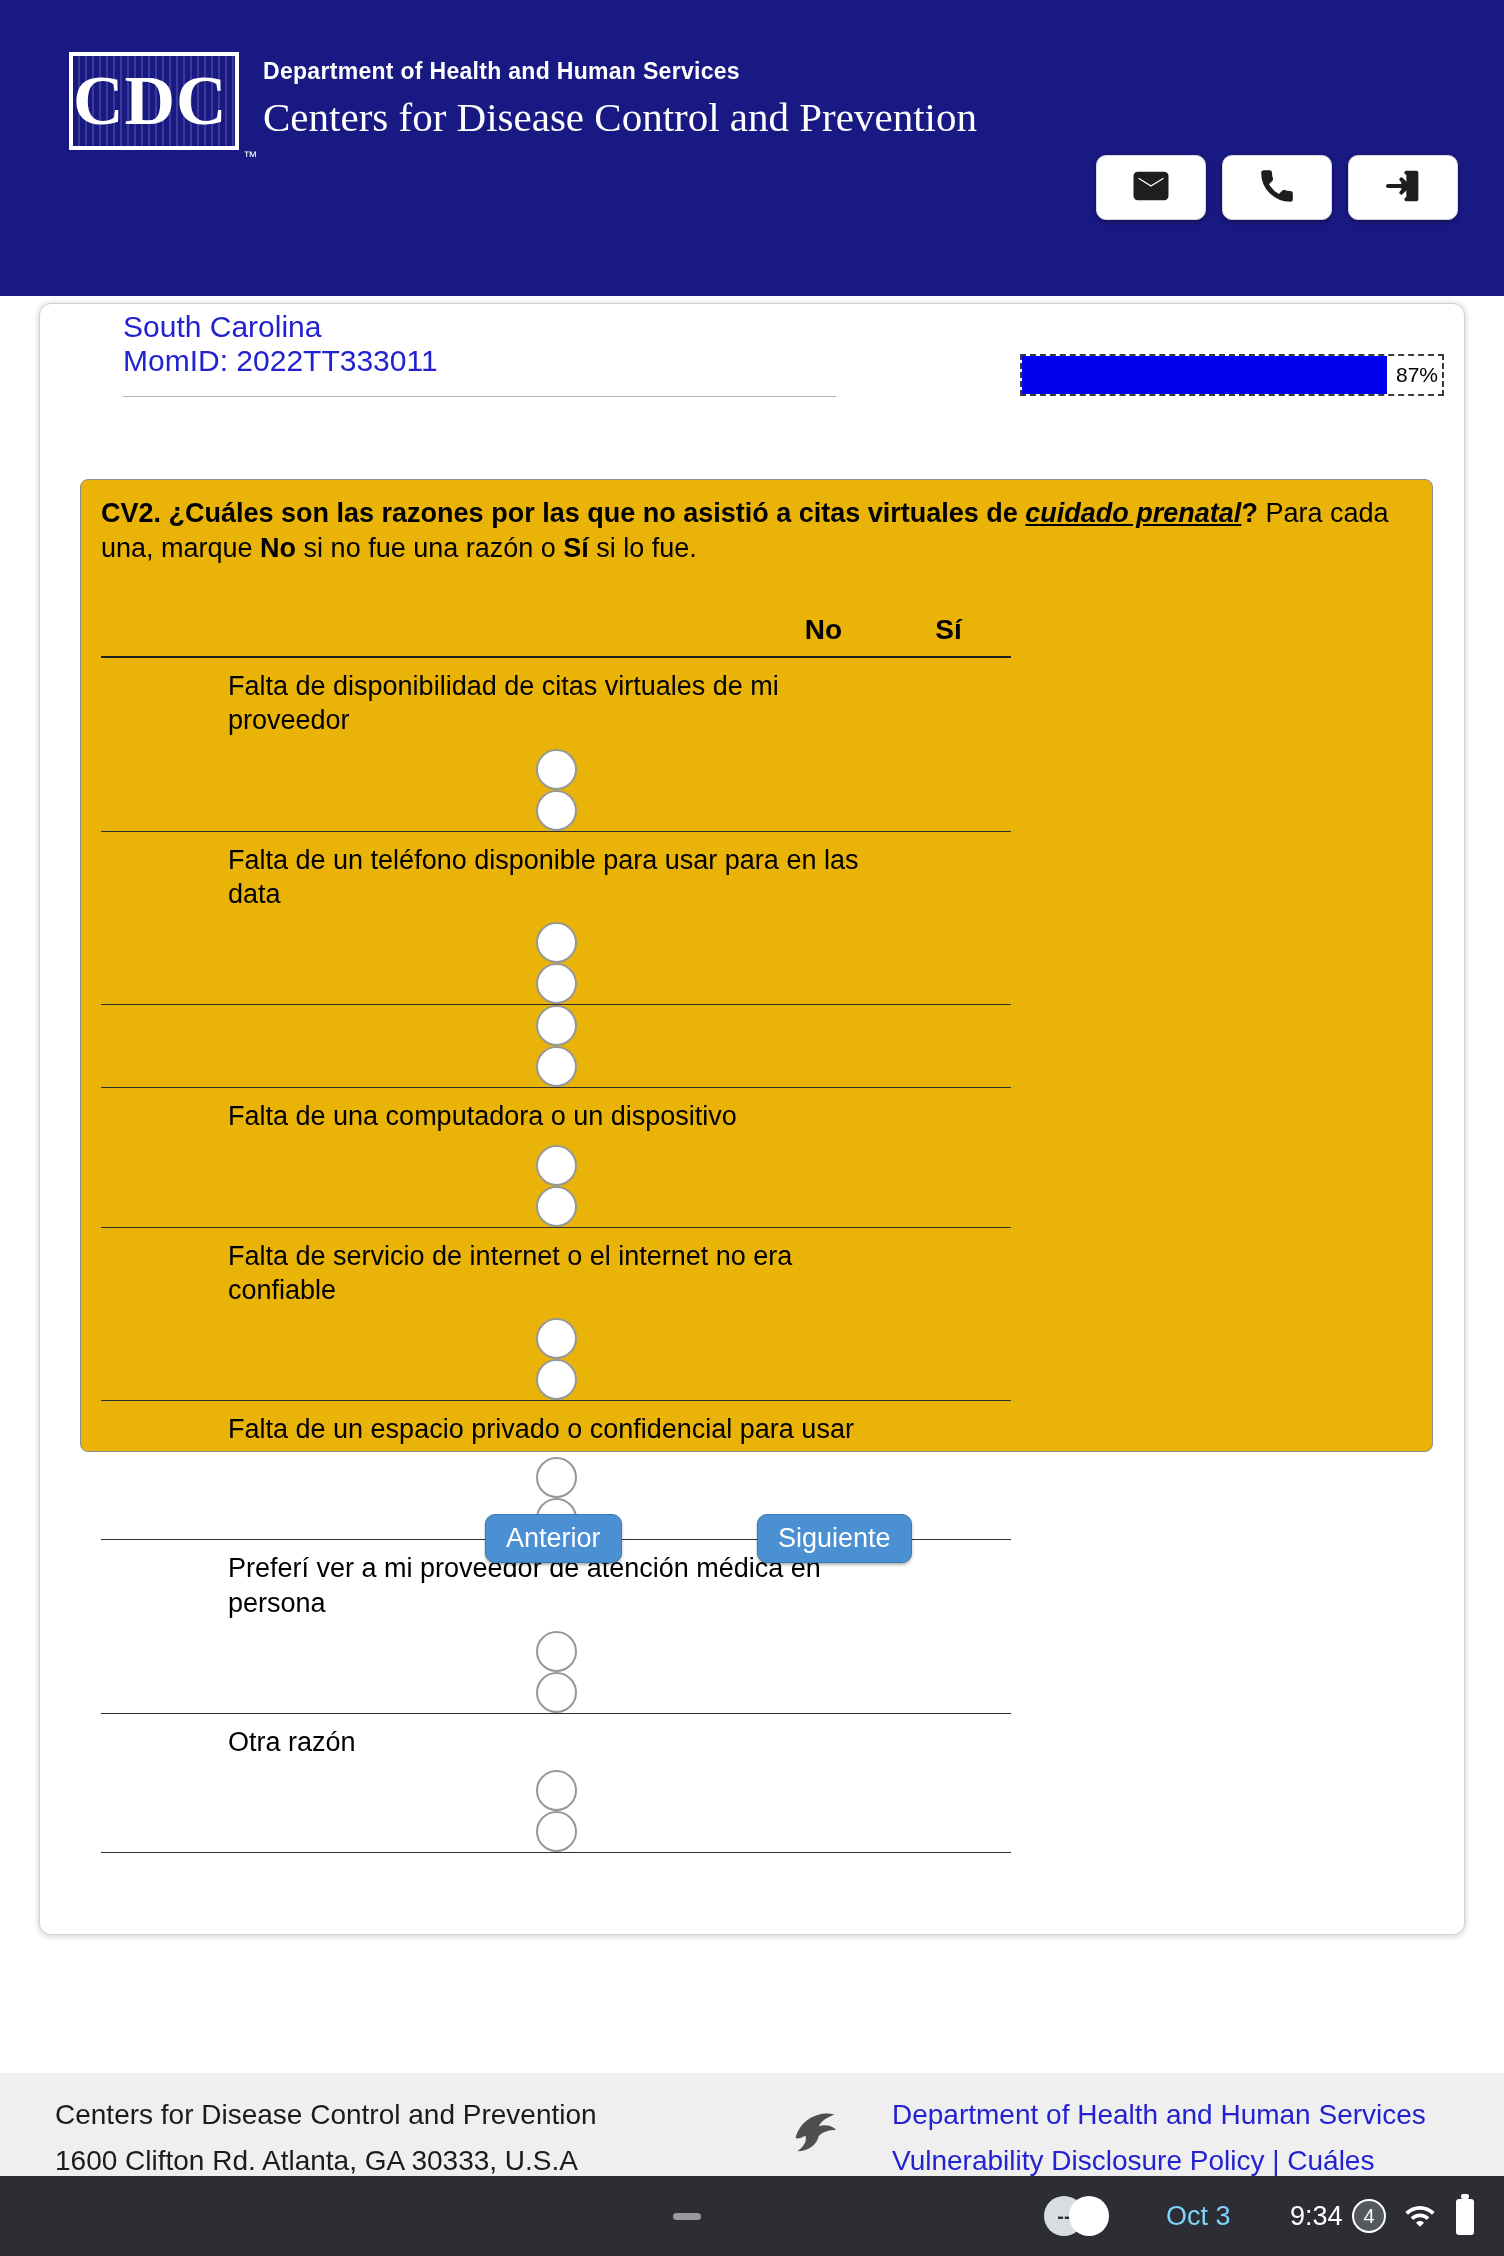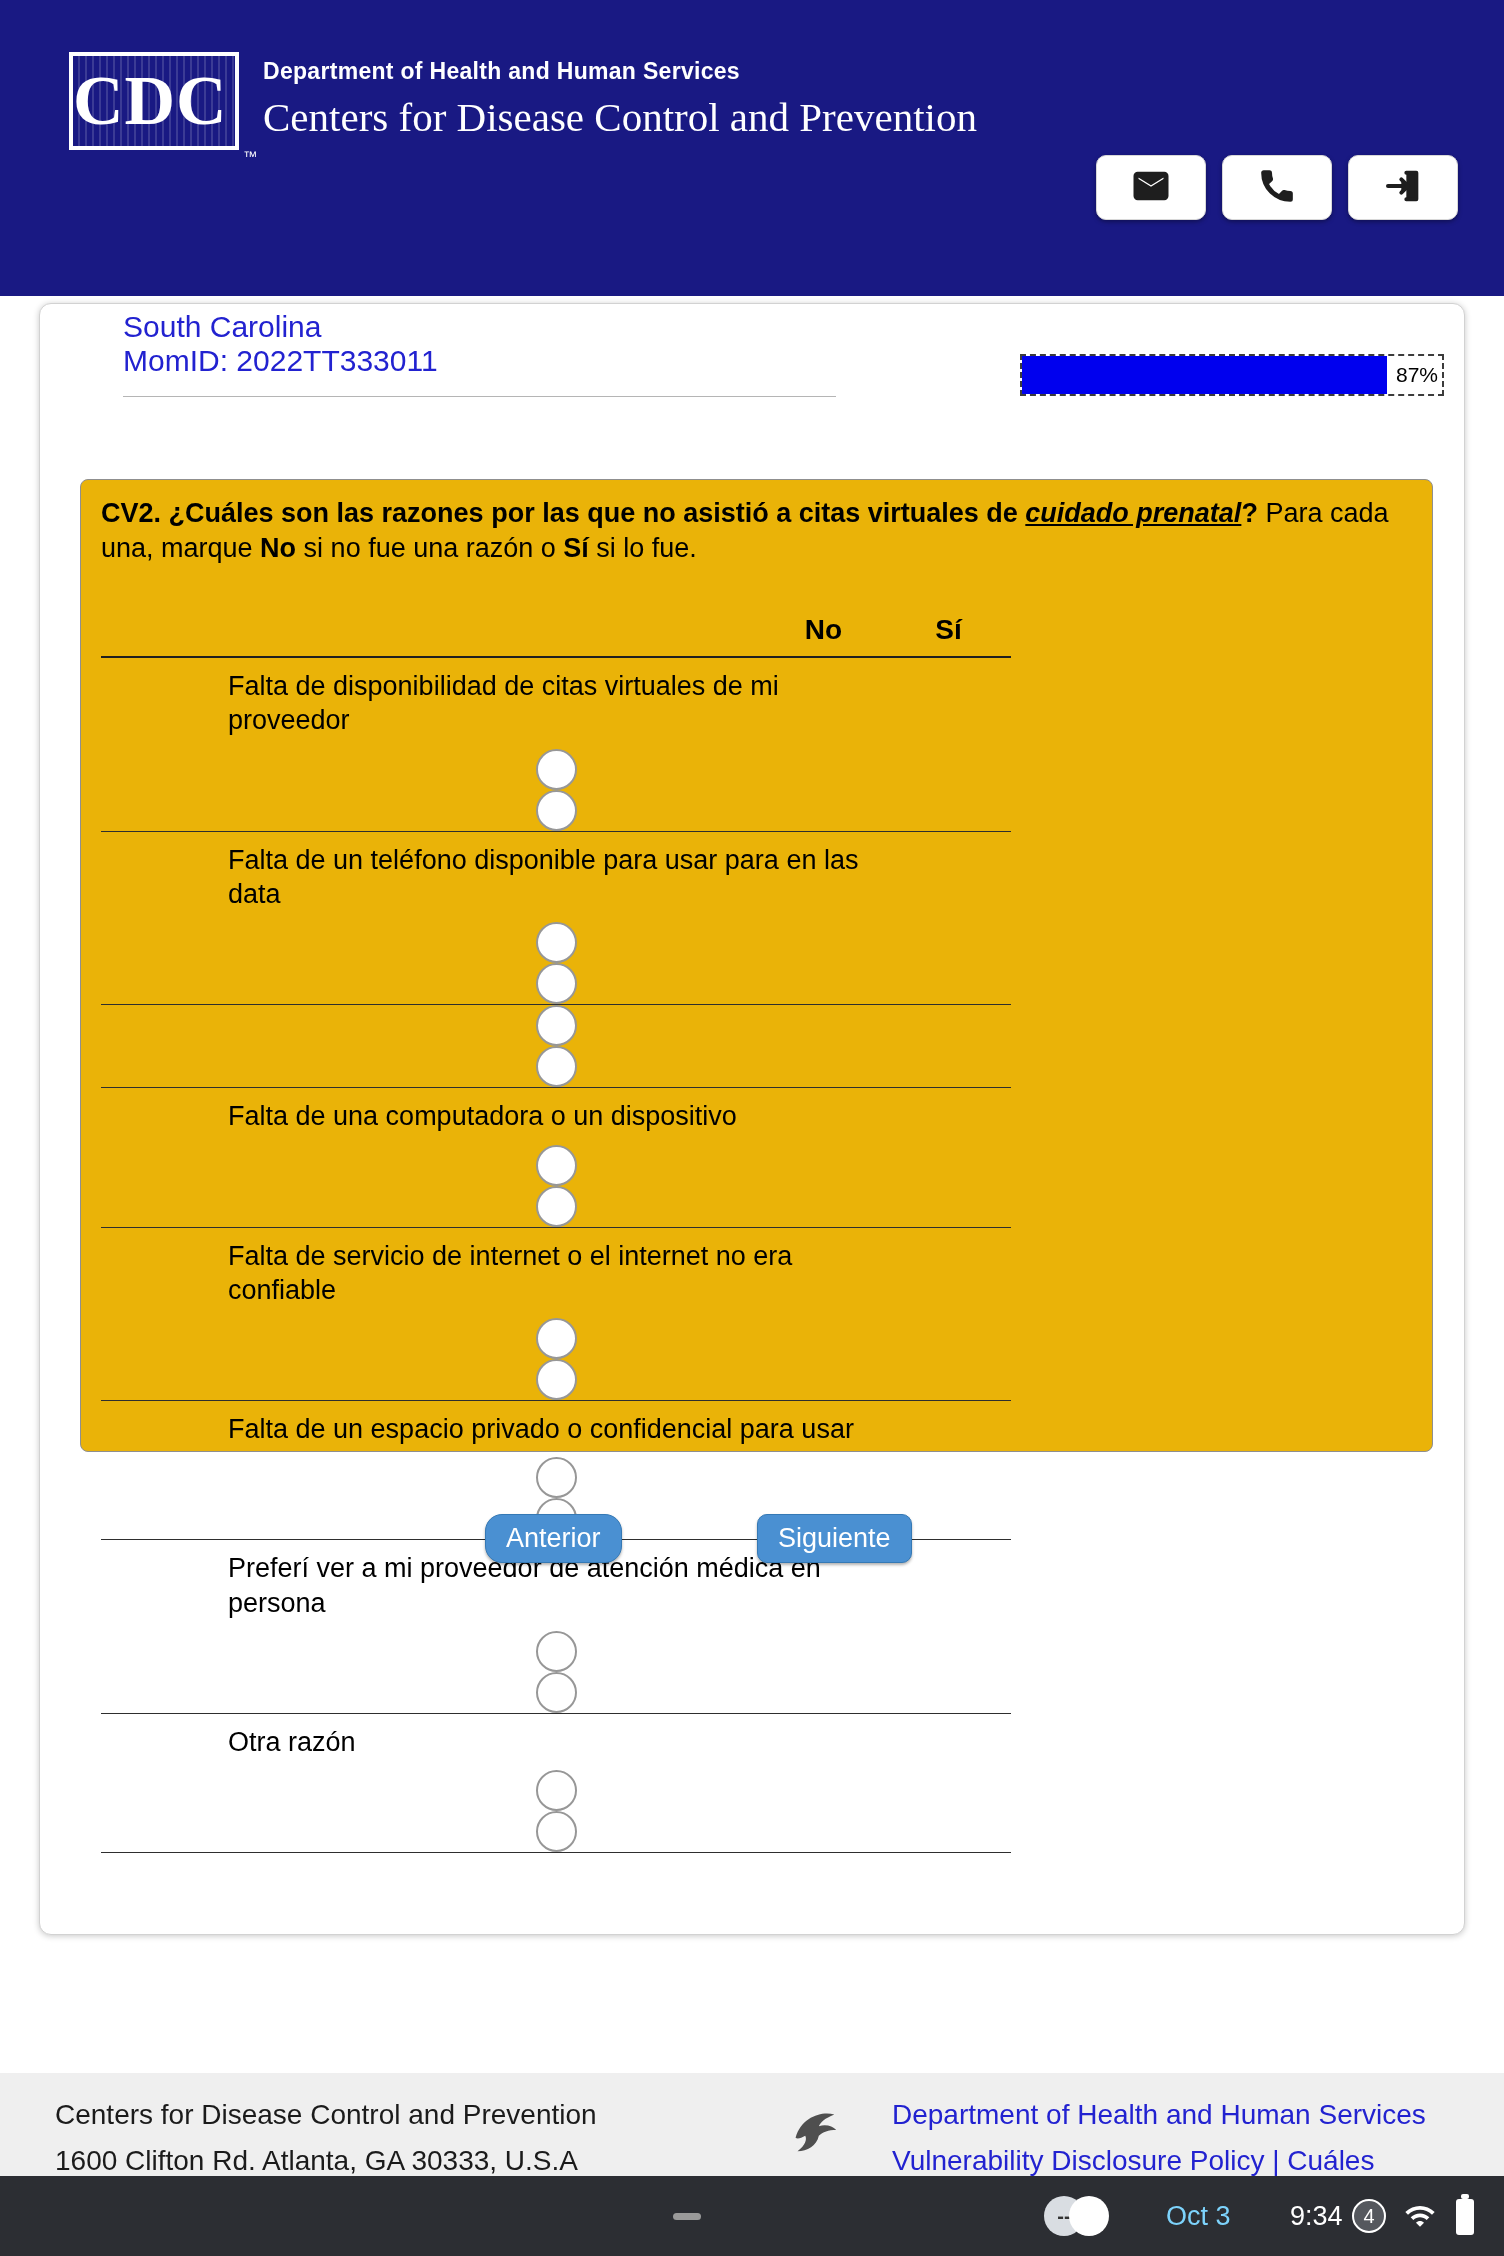--- a/index.html
+++ b/index.html
@@ -55,21 +55,21 @@
   .qcell  { width:125px; display:flex; align-items:center; justify-content:center; }
   .radio  { width:41px; height:41px; border-radius:50%; border:2px solid #979797; background:#fff; cursor:pointer; display:inline-block; }
 
   
   .nav-btn {
     position:absolute; top:1210px; height:49px; padding:0 20px;
     background:var(--button-bg, #4a90d2); border:1px solid #3579b5; border-radius:10px;
     color:#fff; font-size:27px; font-family:"Liberation Sans", sans-serif;
     box-shadow:0 2px 3px rgba(0,0,0,0.3); cursor:pointer;
   }
-  .btn-prev { left:445px;border-radius:17px; }
+  .btn-prev { left:445px; }
   .btn-next { left:717px; }
 
   
   .footer { position:absolute; left:0; top:2073px; width:1504px; height:183px; background:#efefef; }
   .footer-org     { position:absolute; left:55px; top:26px; font-size:28px; color:#1b1b1b; }
   .footer-address { position:absolute; left:55px; top:72px; font-size:28px; color:#1b1b1b; }
   .hhs-logo { position:absolute; left:782px; top:26px; width:62px; height:62px; }
   .footer-link1  { position:absolute; left:892px; top:26px; font-size:28px; color:var(--link, #2222d0); text-decoration:none; cursor:pointer; }
   .footer-links2 { position:absolute; left:892px; top:72px; font-size:28px; color:var(--link, #2222d0); }
   .footer-links2 span { cursor:pointer; }

